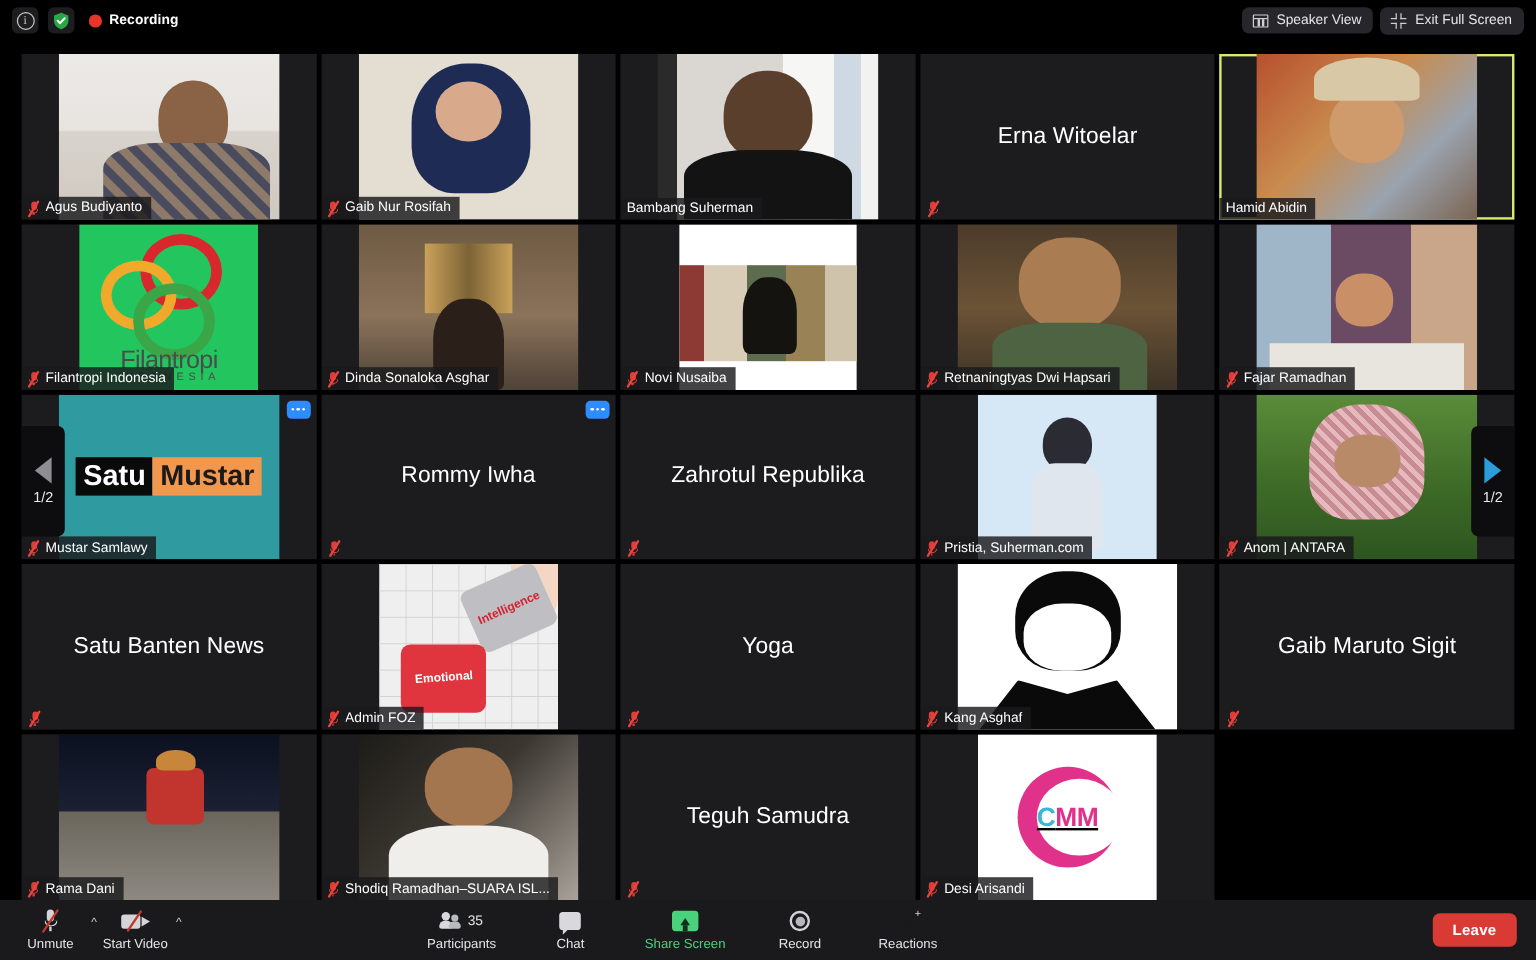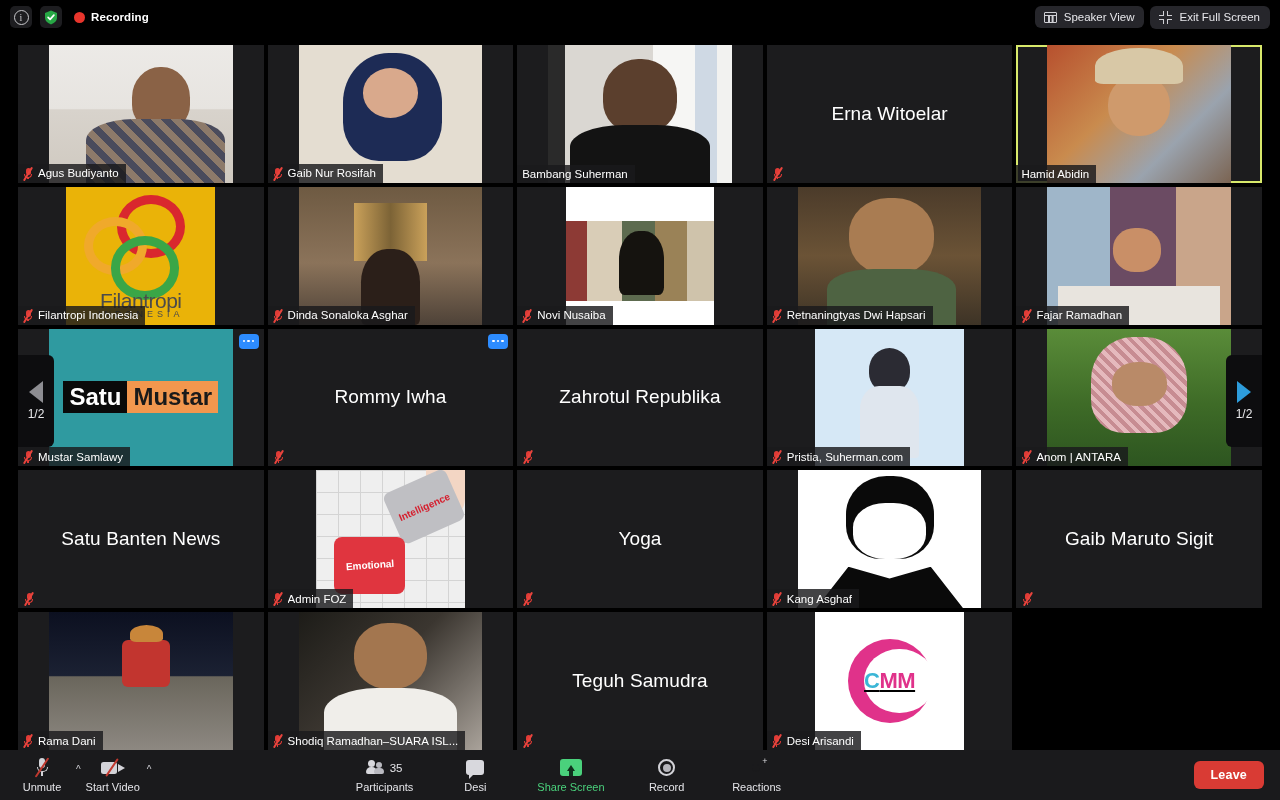--- a/index.html
+++ b/index.html
@@ -250,21 +250,21 @@
   .ph-asghaf .suit { position:absolute; left:10%; bottom:0; width:80%; height:30%; background:#0a0a0a;
     clip-path:polygon(0 100%,22% 0,50% 28%,78% 0,100% 100%); }
   .ph-rama { background:linear-gradient(180deg,#0c1020 0%,#1b2133 46%,#6a665c 47%,#8d8881 100%); }
   .ph-rama::before { content:""; position:absolute; left:40%; top:20%; width:26%; height:34%; background:#c2352f; border-radius:6px; }
   .ph-rama::after { content:""; position:absolute; left:44%; top:9%; width:18%; height:13%; border-radius:50% 50% 20% 20%; background:#c8863a; }
   .ph-shodiq { background:linear-gradient(135deg,#1d1c18 0%,#3b3630 45%,#a9a29a 100%); }
   .ph-shodiq::before { content:""; position:absolute; left:30%; top:8%; width:40%; height:48%; border-radius:46%; background:#a3764f; }
   .ph-shodiq::after { content:""; position:absolute; left:14%; top:55%; width:72%; height:45%; border-radius:40% 40% 0 0; background:#f0eeea; }
 
   
-  .filantropi { position:absolute; inset:0; background:#eab308; }
+  .filantropi { position:absolute; inset:0; background:#22c55e; }
   .fring { position:absolute; border-radius:50%; }
   .ftext { position:absolute; left:0; right:0; bottom:4%; text-align:center;
     color:#4b4b4b; font-size:21px; font-family:"Liberation Sans", sans-serif; letter-spacing:-.5px; }
   .ftext small { display:block; font-size:9px; letter-spacing:4px; margin-top:-4px; }
 
   
   .kangmustar { position:absolute; inset:0; background:#2f9aa0; display:flex; align-items:center; justify-content:center; }
   .km-wrap { display:flex; font-size:24px; font-weight:bold; font-family:"Liberation Sans", sans-serif; }
   .km-a { background:#0a0a0a; color:#fff; padding:2px 6px; }
   .km-b { background:#f2974e; color:#1a1a1a; padding:2px 6px; }
@@ -723,21 +723,21 @@
         </span>
         <span class="ppl-count">35</span>
       </div>
       <div class="bb-lbl">Participants</div>
     </div>
 
     <div class="bb-item">
       <div class="ic">
         <span class="chat-ico"></span>
       </div>
-      <div class="bb-lbl">Desi</div>
+      <div class="bb-lbl">Chat</div>
     </div>
 
     <div class="bb-item">
       <div class="ic">
         <span class="share-ico">
             <span class="up"></span>
           </span>
       </div>
       <div class="bb-lbl green">Share Screen</div>
     </div>

